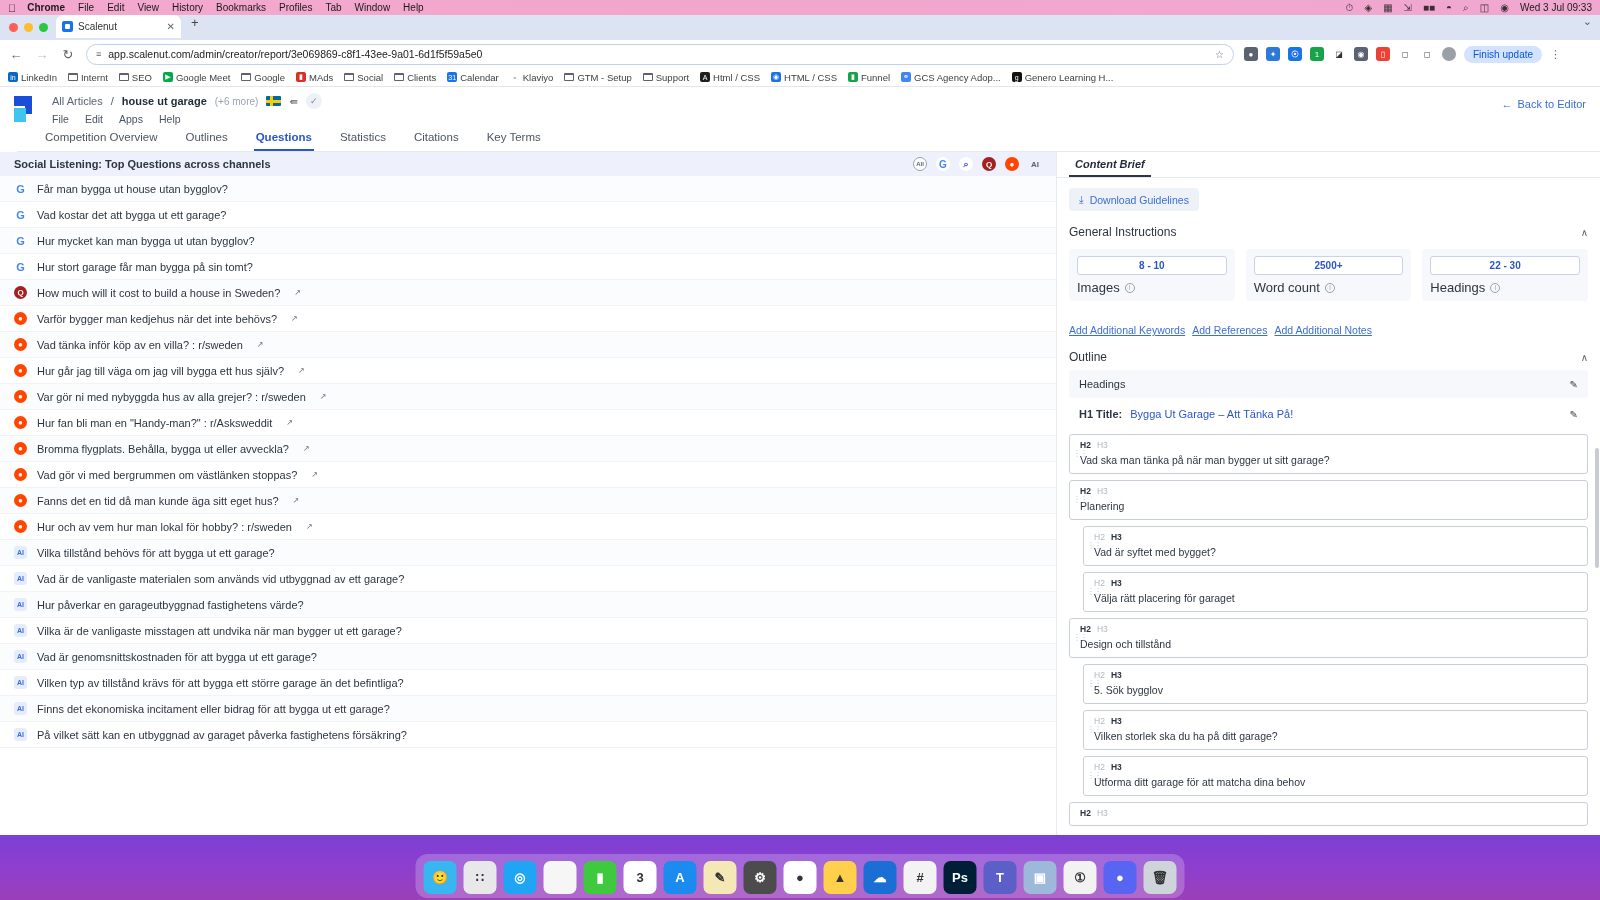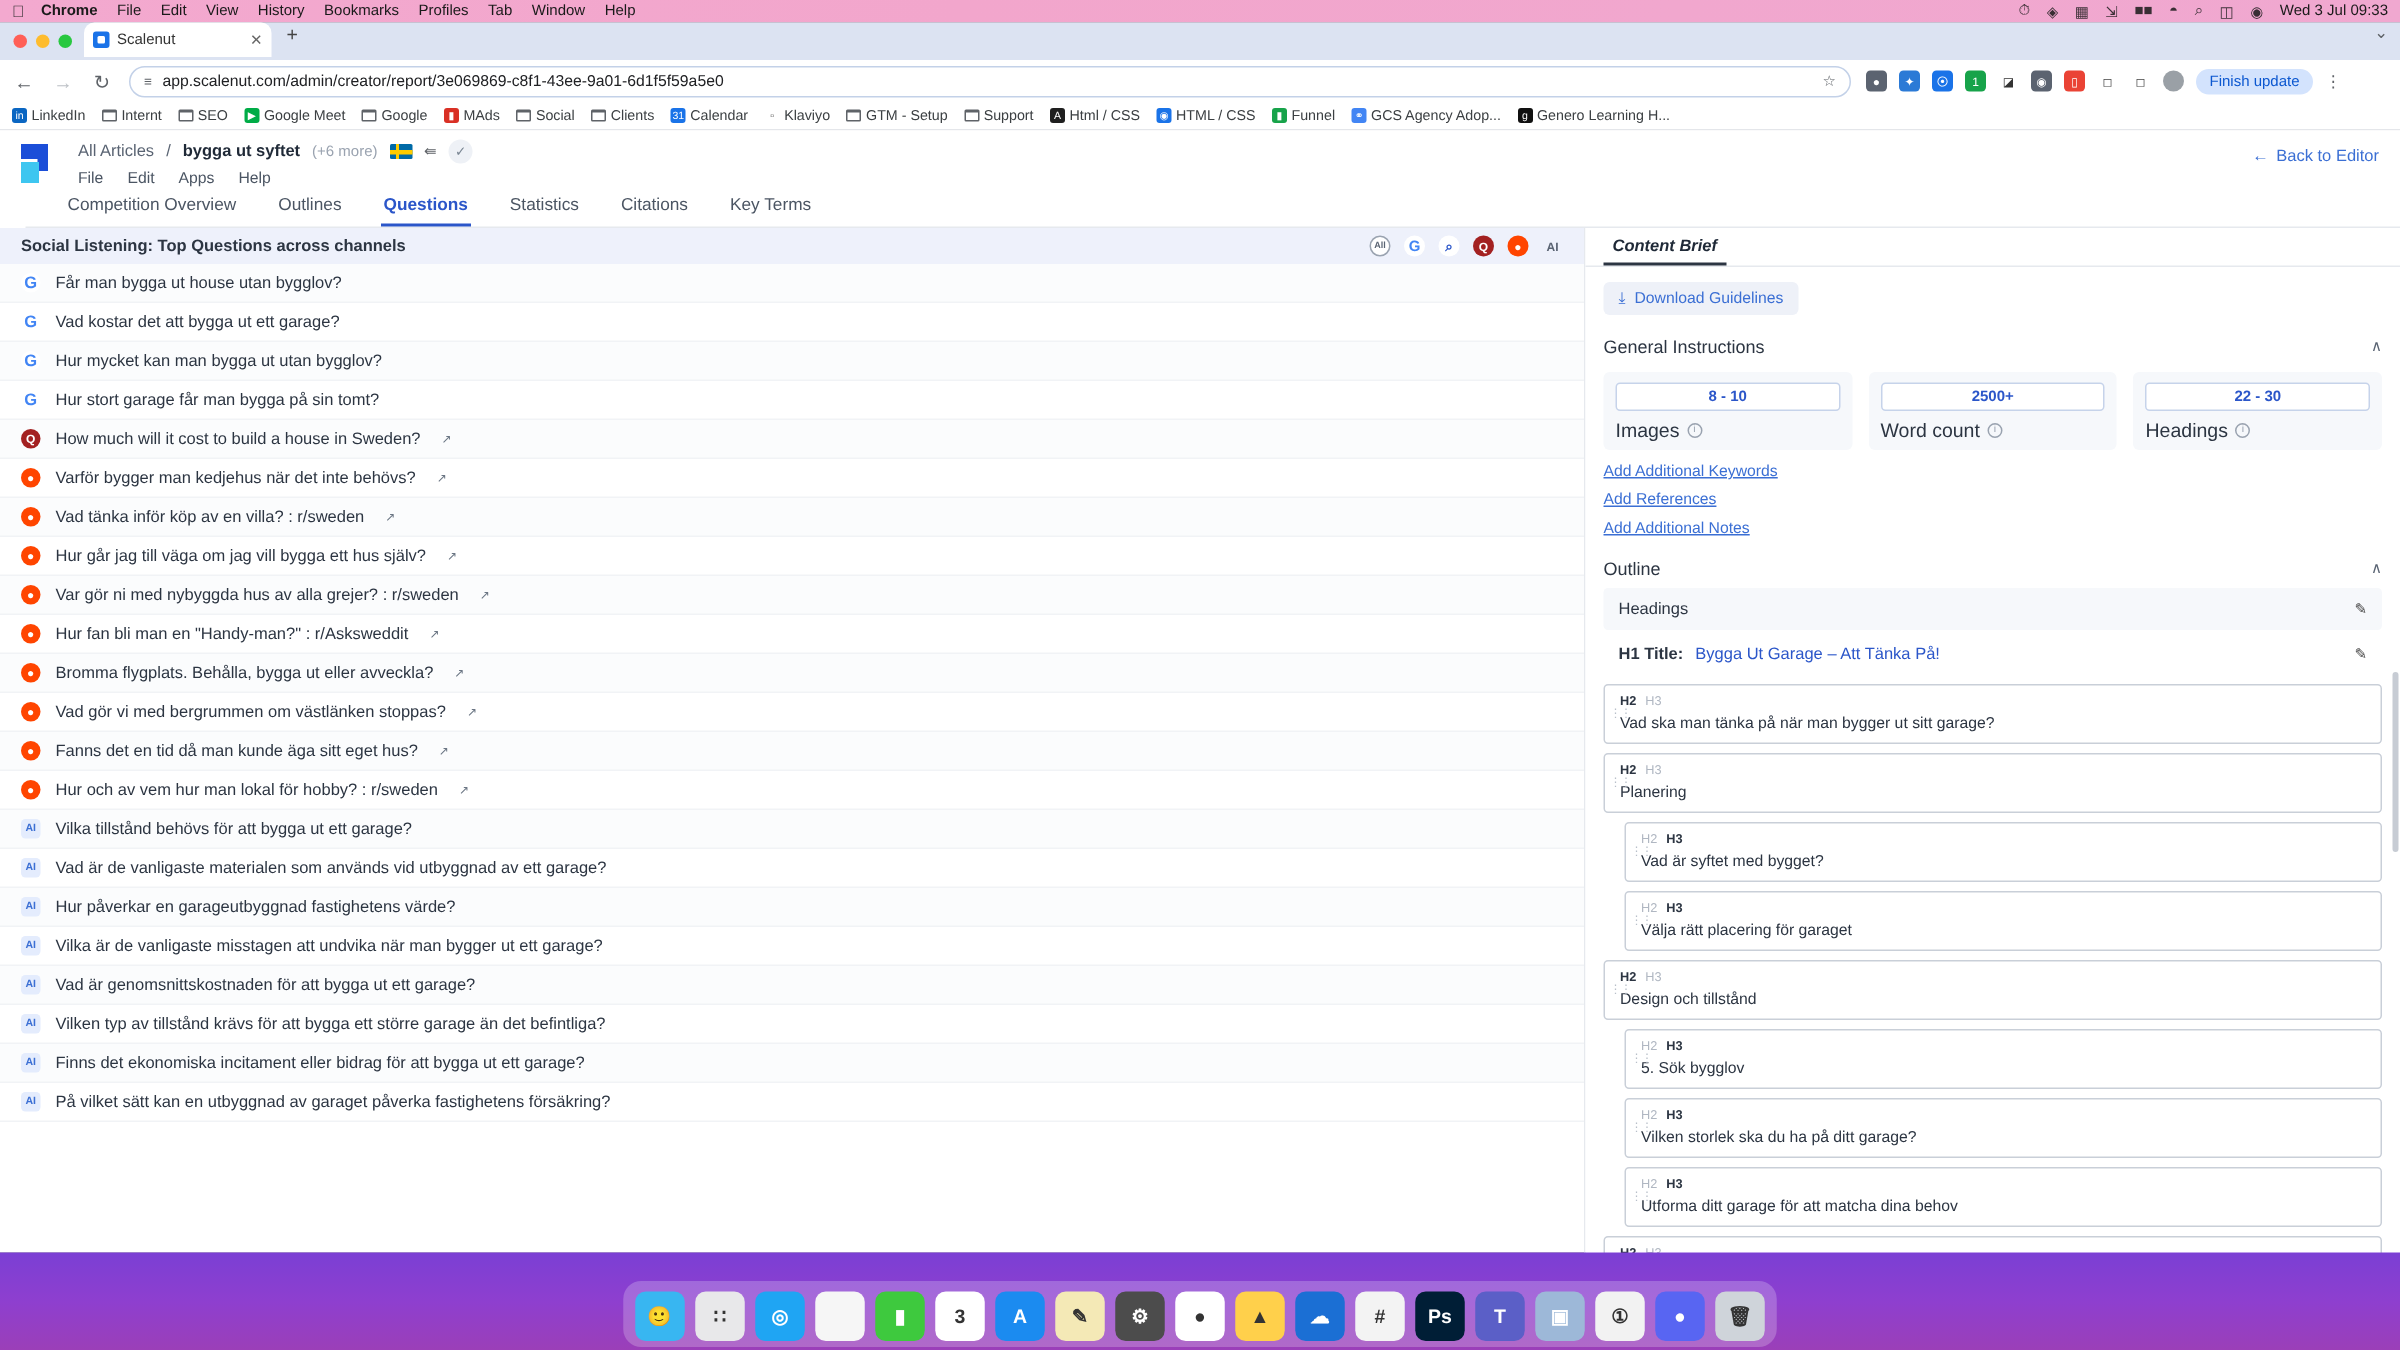--- a/index.html
+++ b/index.html
@@ -135,21 +135,21 @@
      font-size:10.5px; border-radius:4px; padding:5px 10px; }
   .sec-title{ display:flex; align-items:center; font-size:12px; color:#2c3542; margin-top:14px;}
   .sec-title .chev{ margin-left:auto; font-size:10px; color:#5a6473; }
   .metrics{ display:flex; gap:11px; margin-top:10px; }
   .metric{ flex:1; background:#f6f8fb; border-radius:4px; padding:7px 8px 6px 8px; }
   .metric .pill{ background:#fff; border:1px solid #c6d3ea; border-radius:3px;
      text-align:center; font-size:10px; font-weight:bold; color:#2b56c9; padding:3px 0; }
   .metric .mlabel{ font-size:13px; color:#2c3542; margin-top:5px; display:flex; align-items:center; gap:5px;}
   .metric .info{ width:10px;height:10px;border-radius:50%;border:1px solid #9aa3b0;color:#9aa3b0;
      font-size:7px; display:flex;align-items:center;justify-content:center;}
-  .addlinks{ margin-top:8px; display:flex; flex-direction:column; gap:7px; }
+  .addlinks{ margin-top:23px; display:flex; flex-direction:row; gap:7px; }
   .addlinks a{ font-size:10.5px; color:#3b6fd4; text-decoration:underline; }
 
   .outlinebox{ margin-top:6px; }
   .subrow{ background:#f6f8fb; border-radius:3px; display:flex; align-items:center;
      padding:8px 10px; font-size:11px; color:#2c3542; margin-top:6px;}
   .subrow .pen{ margin-left:auto; font-size:10px; color:#444; }
   .h1row{ display:flex; align-items:center; padding:8px 10px; font-size:11px; margin-top:2px; }
   .h1row .lbl{ font-weight:bold; color:#2c3542; margin-right:8px; }
   .h1row .val{ color:#2b56c9; }
   .h1row .pen{ margin-left:auto; font-size:10px; color:#444; }
@@ -324,21 +324,21 @@
   <div class="apphead">
     <div class="logo">
       <span class="sq1"></span>
           <span class="sq2"></span>
           <span class="sq3"></span>
     </div>
     <div class="crumbs">
       <div class="crumbrow">
         <span>All Articles</span>
         <span>/</span>
-        <span class="cur">bygga ut syftet</span>
+        <span class="cur">house ut garage</span>
         <span class="more">(+6 more)</span>
         <span class="flagse"></span>
         <span class="shareic">⇚</span>
         <span class="checkic">✓</span>
       </div>
       <div class="menurow">
         <span>File</span>
         <span>Edit</span>
         <span>Apps</span>
         <span>Help</span>

